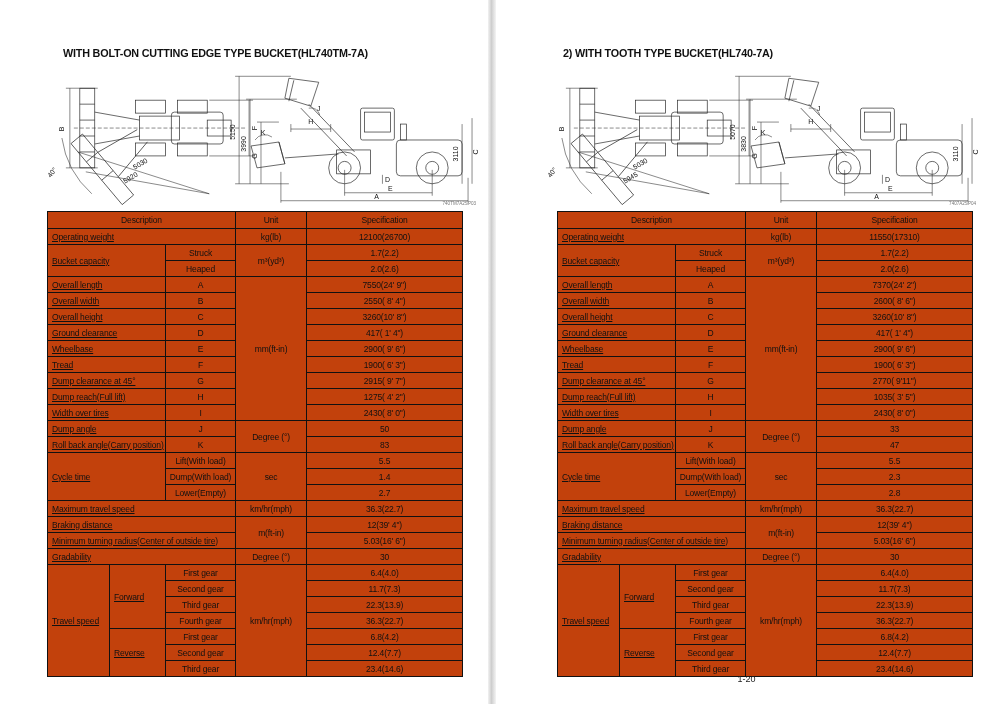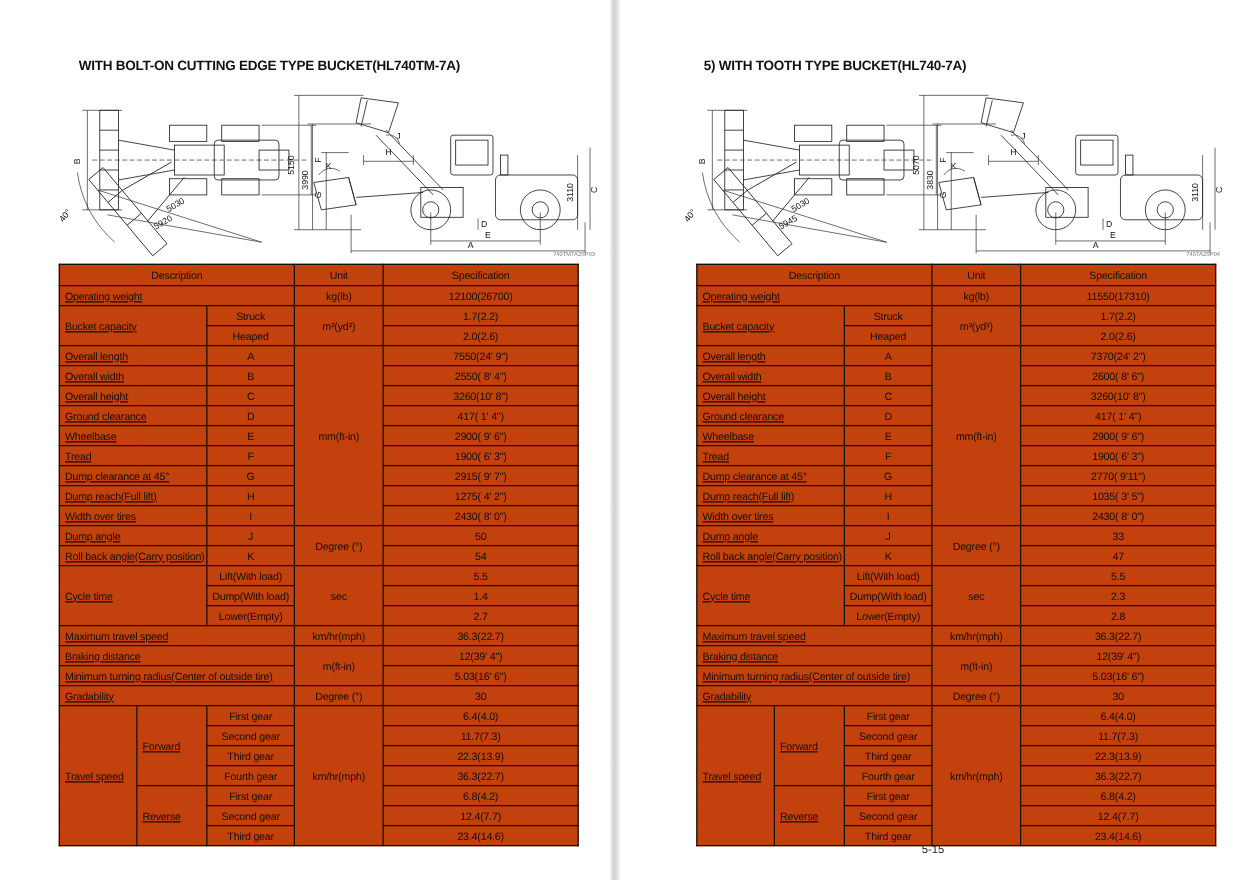--- a/index.html
+++ b/index.html
@@ -227,21 +227,21 @@
             </tr>
             <tr>
               <td colspan="2" class="al">Dump angle</td>
               <td>J</td>
               <td rowspan="2">Degree (°)</td>
               <td>50</td>
             </tr>
             <tr>
               <td colspan="2" class="al">Roll back angle(Carry position)</td>
               <td>K</td>
-              <td>54</td>
+              <td>83</td>
             </tr>
             <tr>
               <td colspan="2" rowspan="3" class="al">Cycle time</td>
               <td>Lift(With load)</td>
               <td rowspan="3">sec</td>
               <td>5.5</td>
             </tr>
             <tr>
               <td>Dump(With load)</td>
               <td>1.4</td>
@@ -302,21 +302,21 @@
               <td>23.4(14.6)</td>
             </tr>
           </tbody>
         </table>
       </div>
   </div>
 
   <div class="gutter"></div>
 
   <div class="page right">
-    <div class="page-title">5) WITH TOOTH TYPE BUCKET(HL740-7A)</div>
+    <div class="page-title">2) WITH TOOTH TYPE BUCKET(HL740-7A)</div>
 
     <div class="diagram">
       <svg viewBox="0 0 442 134">
         <g>
           <line class="dim" x1="26" y1="16" x2="58" y2="16"></line>
           <line class="dim" x1="26" y1="96" x2="58" y2="96"></line>
           <line class="dim" x1="30" y1="16" x2="30" y2="96"></line>
           <text class="dtxt" transform="rotate(-90 24 57)" x="24" y="57">B</text>
           <line class="dim" x1="34" y1="56" x2="206" y2="56" stroke-dasharray="4 2"></line>
           <rect class="ln" x="40" y="16" width="15" height="80"></rect>
@@ -553,16 +553,16 @@
               <td>Second gear</td>
               <td>12.4(7.7)</td>
             </tr>
             <tr>
               <td>Third gear</td>
               <td>23.4(14.6)</td>
             </tr>
           </tbody>
         </table>
       </div>
-    <div class="page-number">5-15</div>
+    <div class="page-number">1-20</div>
   </div>
 
 </div>
 
 </body></html>

